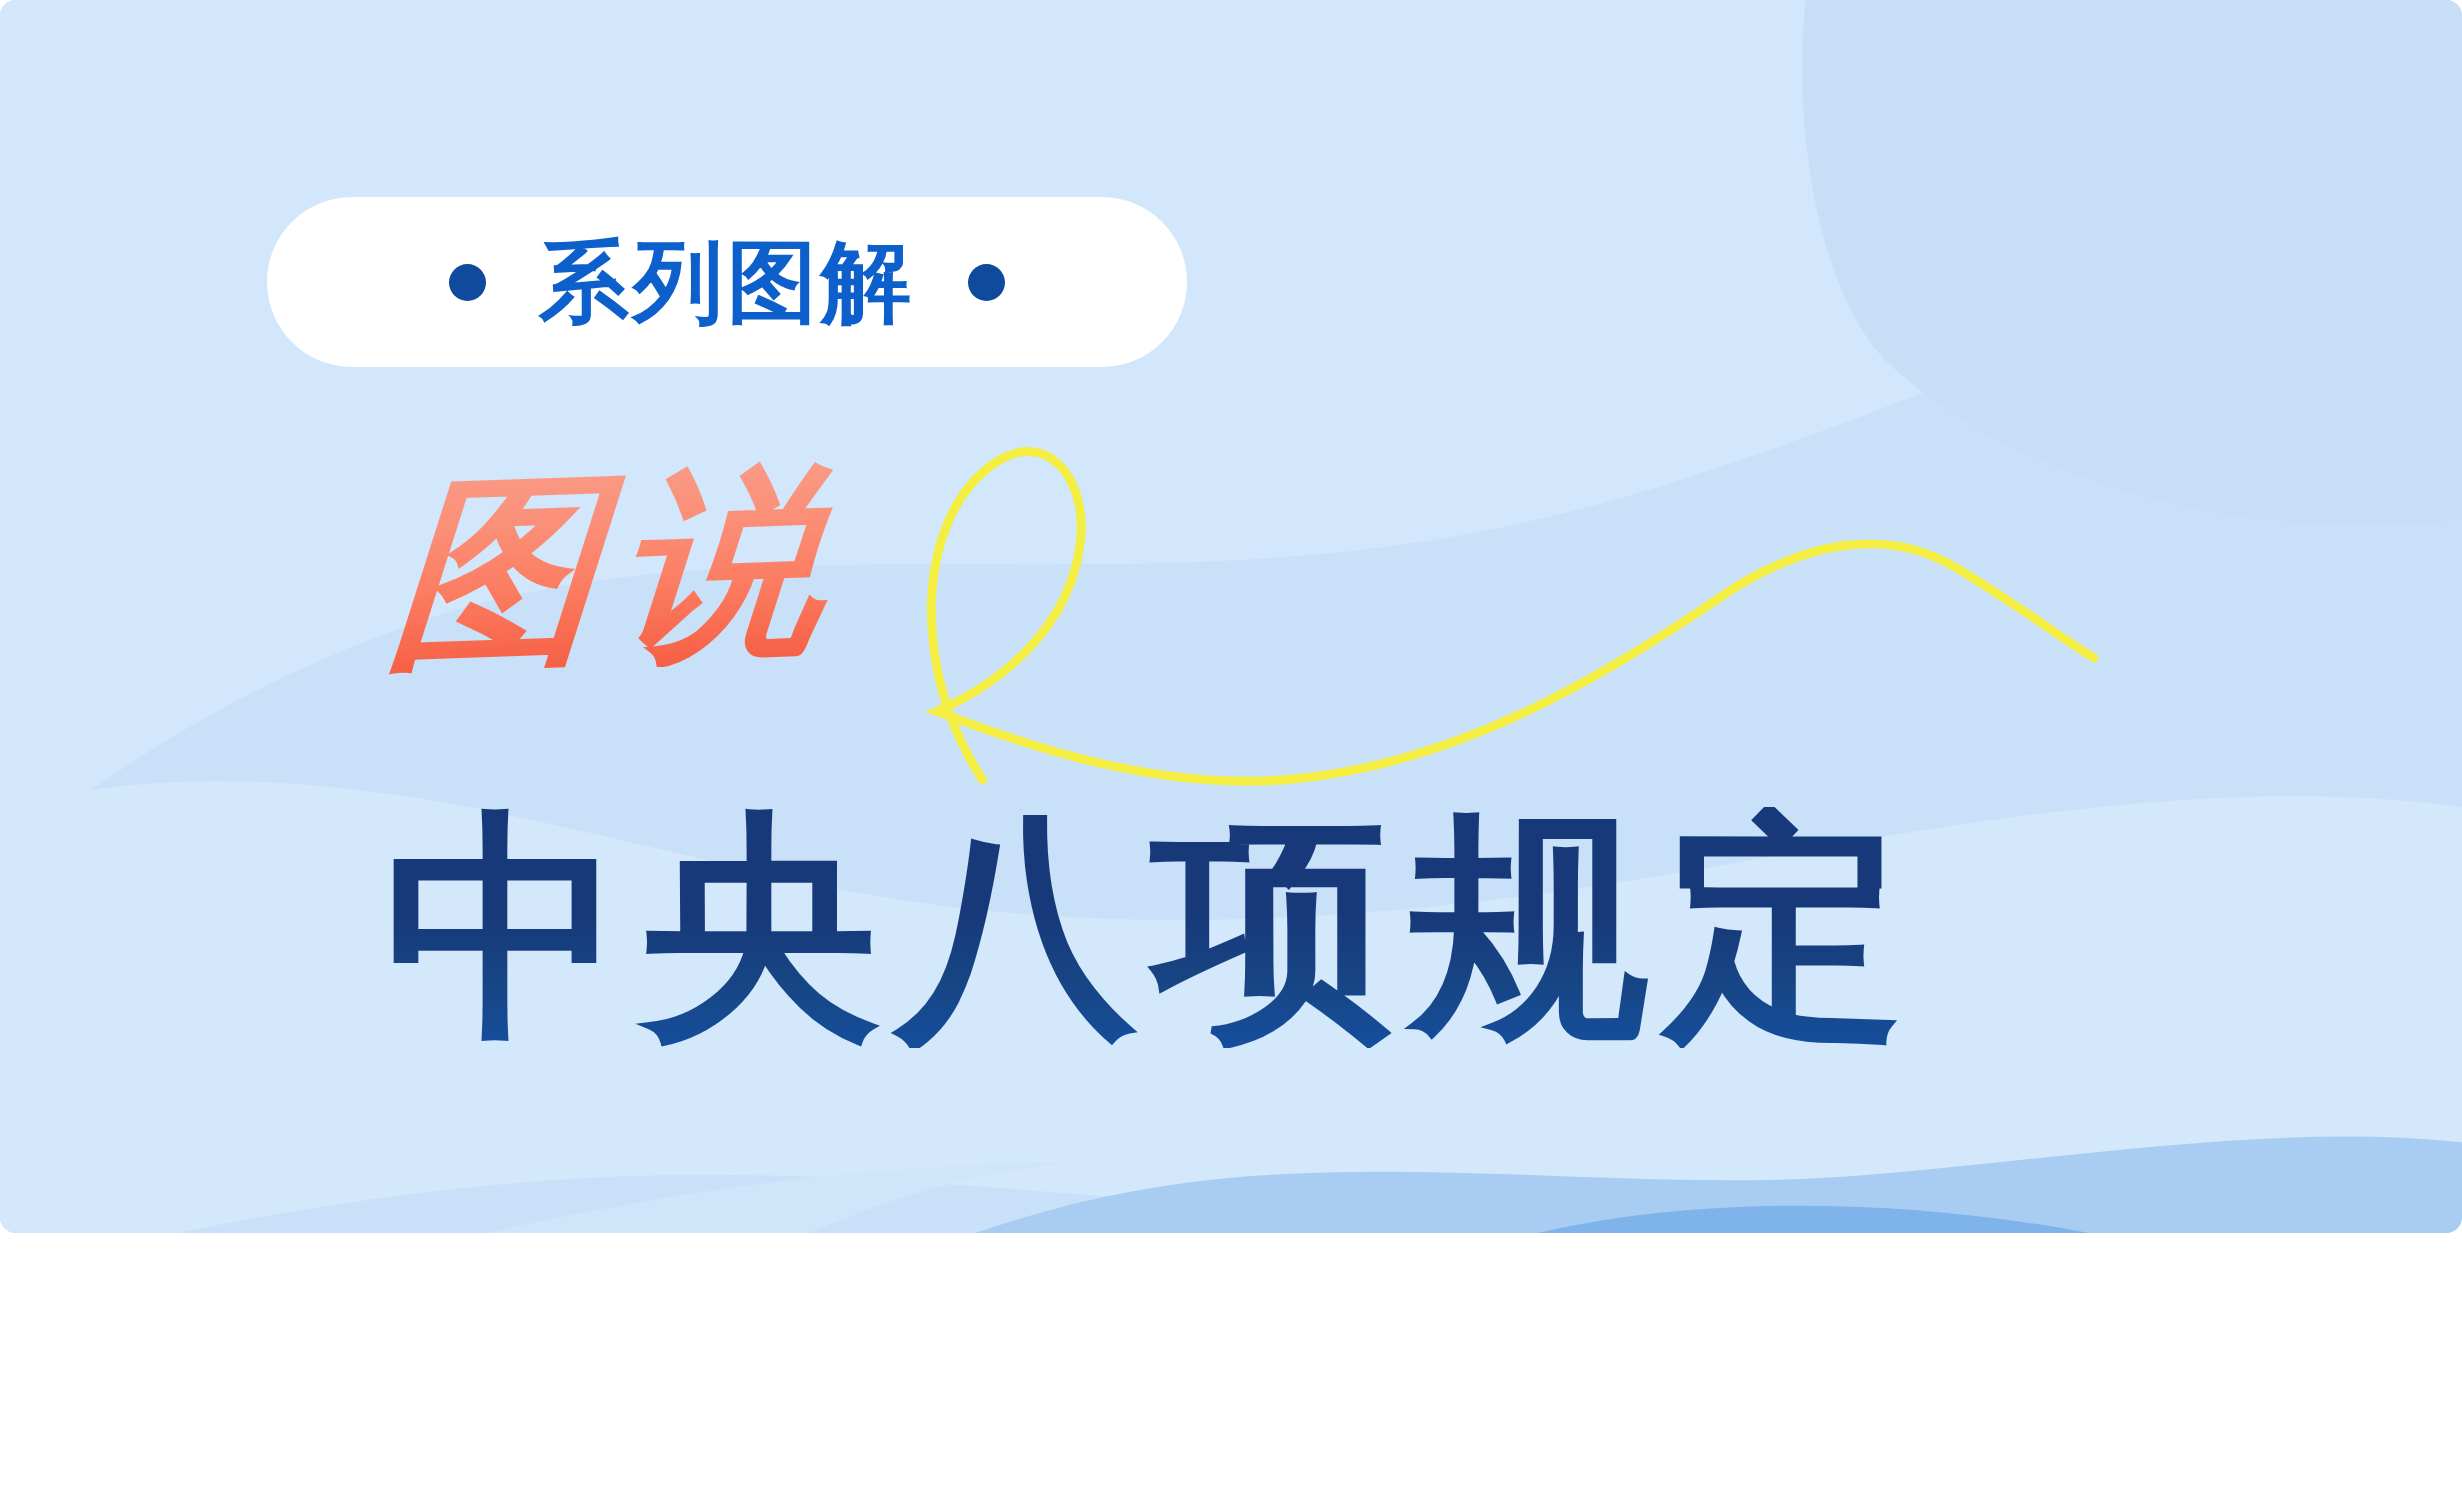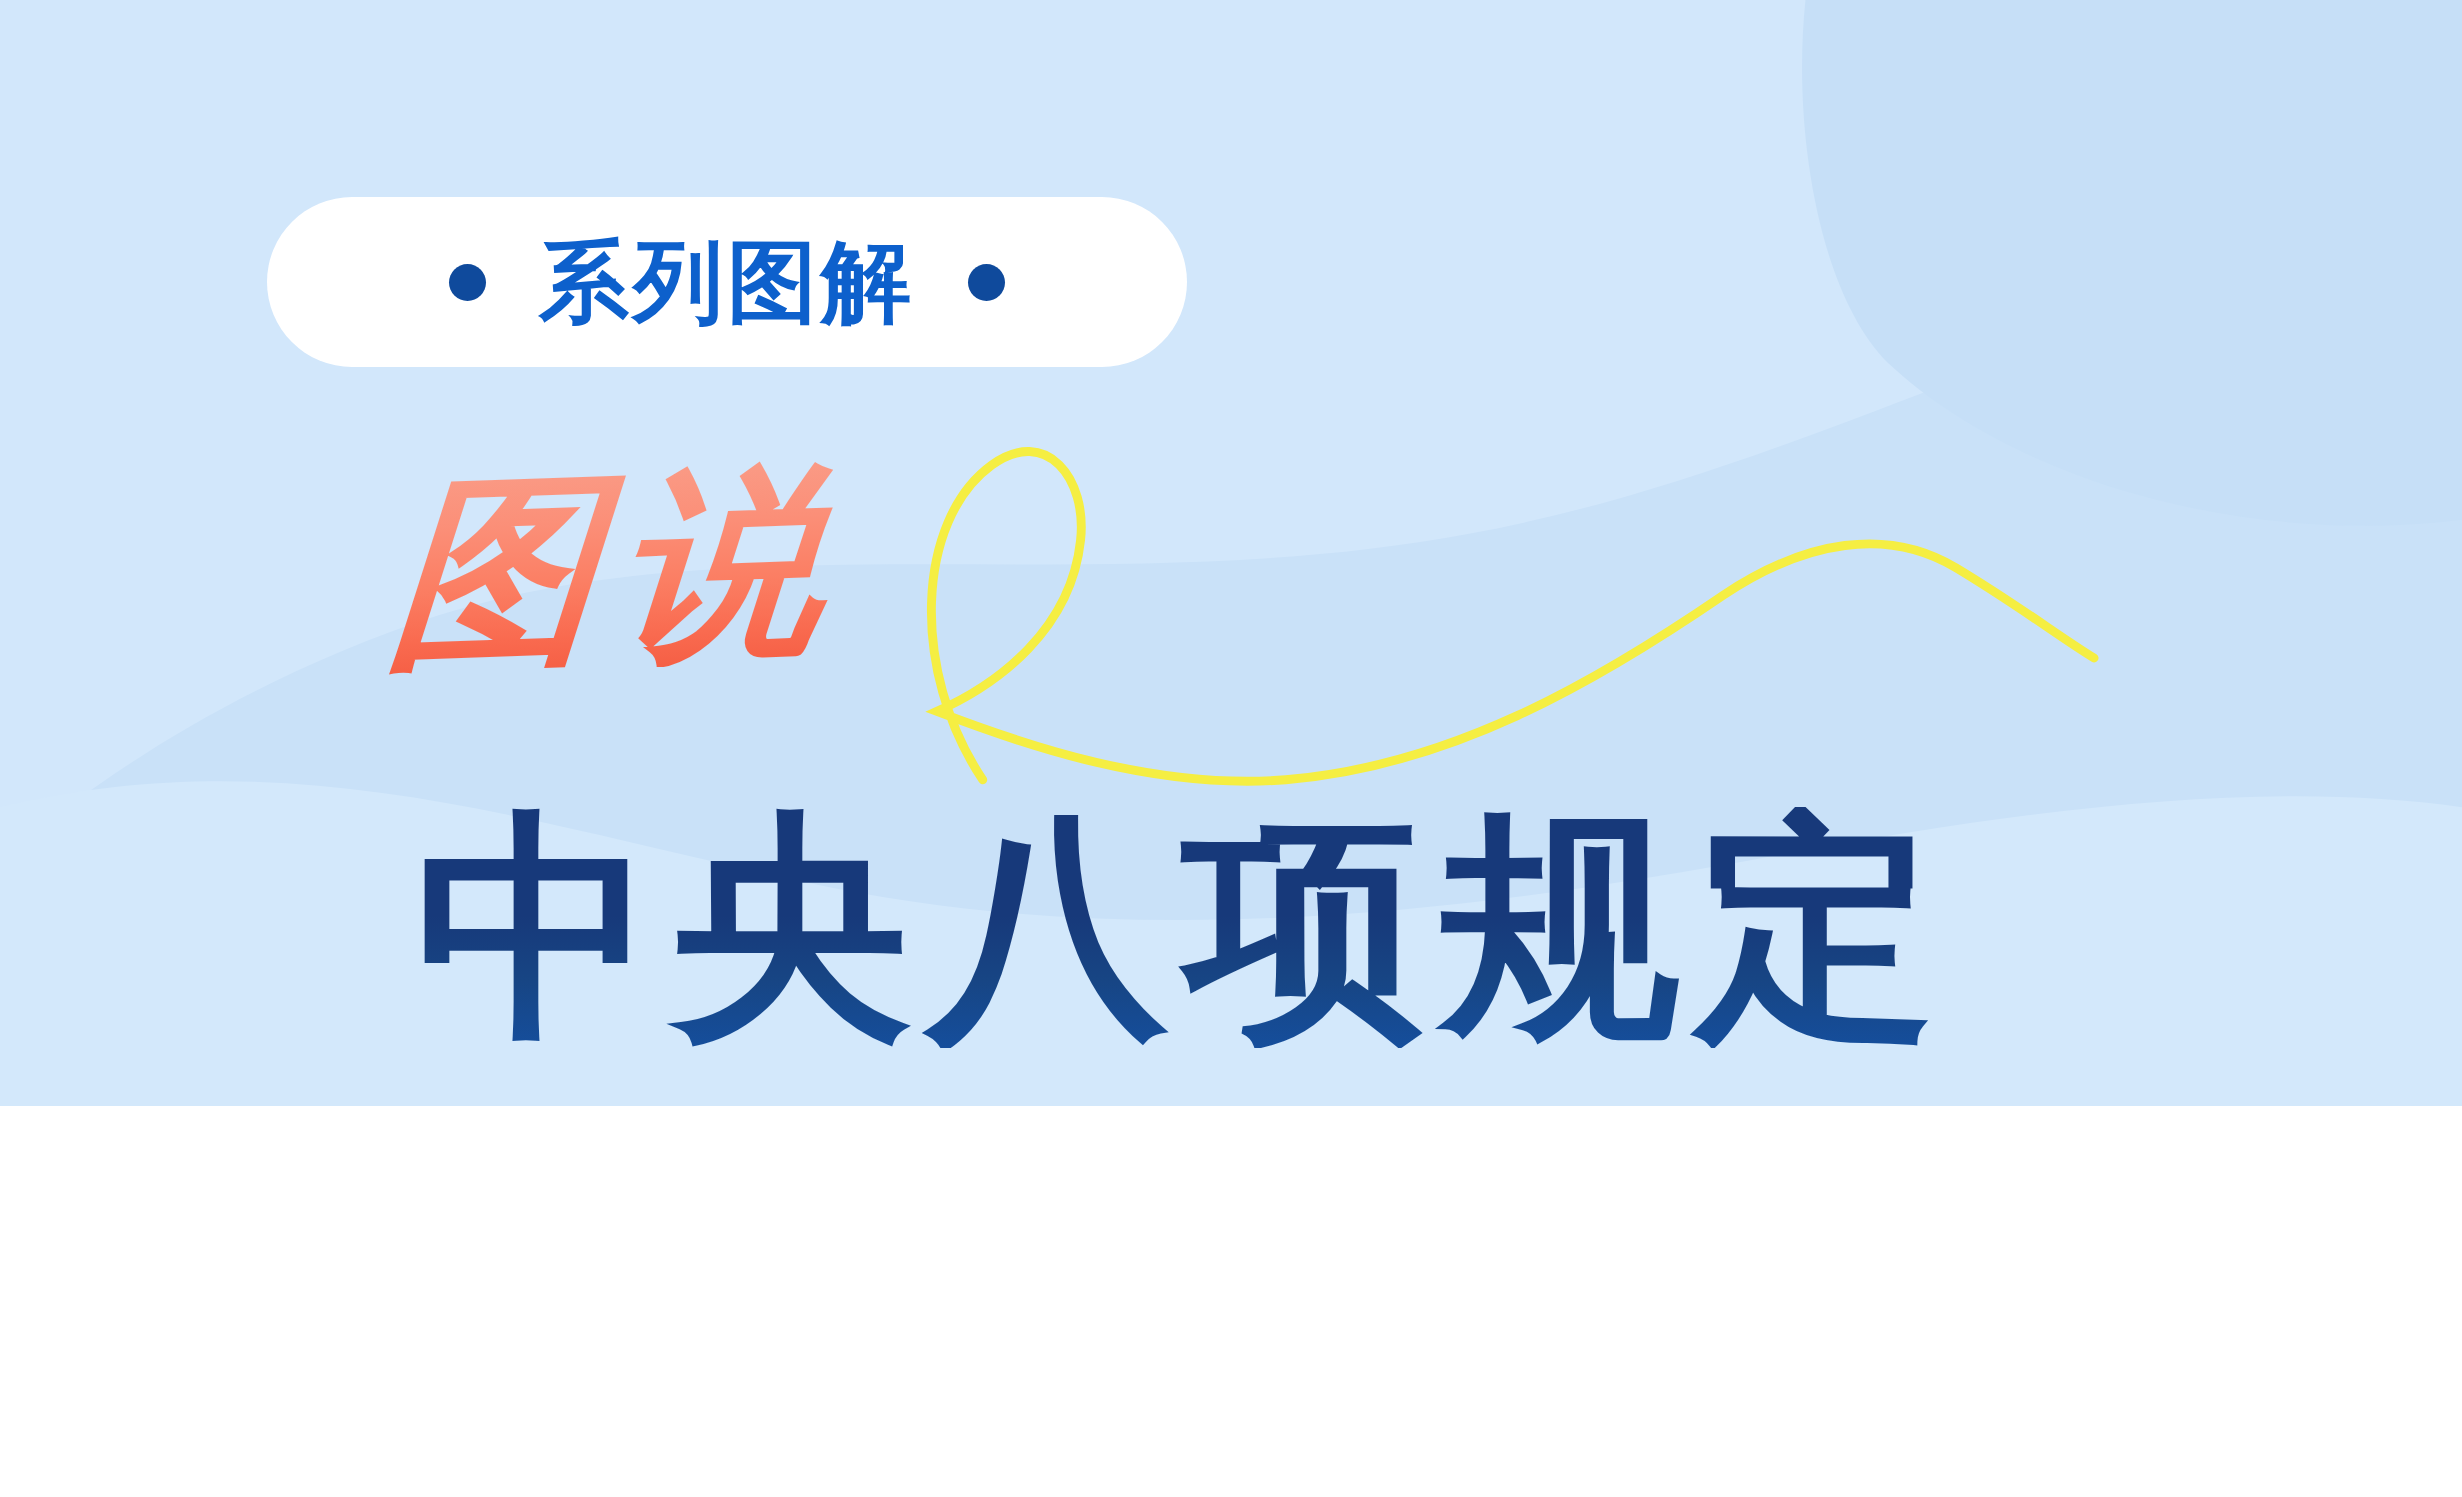--- a/index.html
+++ b/index.html
@@ -7,23 +7,24 @@
     padding: 0;
     background: #ffffff;
   }
   body {
     font-family: "Liberation Sans", "DejaVu Sans", sans-serif;
   }
 
   #poster {
     position: relative;
     width: 2462px;
-    height: 1106px;
+    height: 1233px;
     overflow: hidden;
     background: #cde3f7;
+    border-radius: 16px;
   }
 
   #bg-svg {
     position: absolute;
     inset: 0;
     width: 2462px;
     height: 1498px;
     display: block;
   }
 
@@ -81,21 +82,21 @@
     color: transparent;
     -webkit-text-fill-color: transparent;
     transform: skewX(-6deg) rotate(-2deg);
     transform-origin: left center;
     display: inline-block;
   }
 
   
   #headline {
     position: absolute;
-    left: 415px;
+    left: 384px;
     top: 807px;
     width: 1724px;
     height: 274px;
   }
   #headline-text {
     font-family: "Liberation Sans", "DejaVu Sans", sans-serif;
     font-size: 241px;
     font-weight: 700;
     line-height: 1;
     letter-spacing: 15px;

